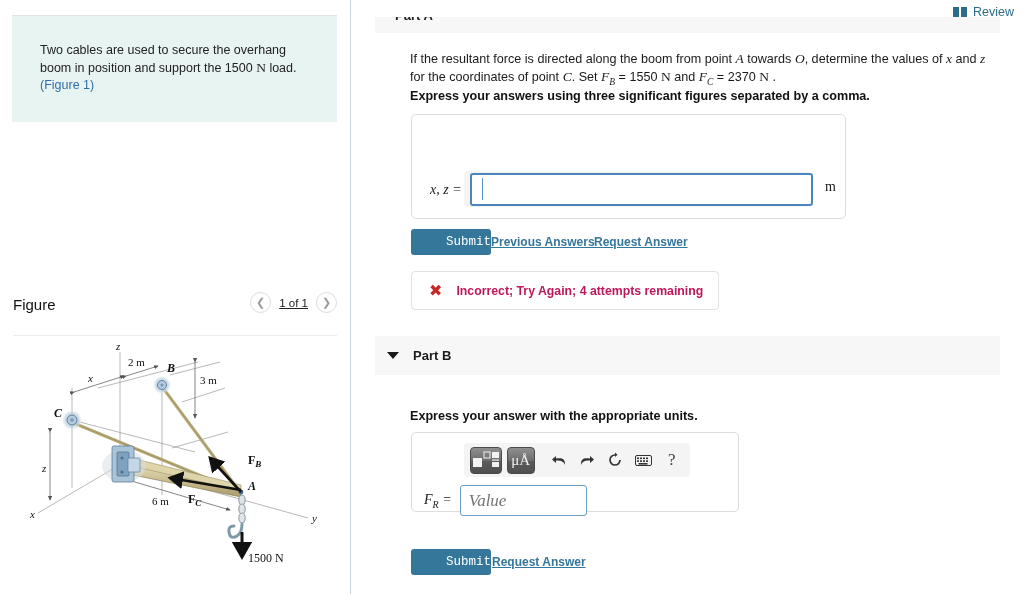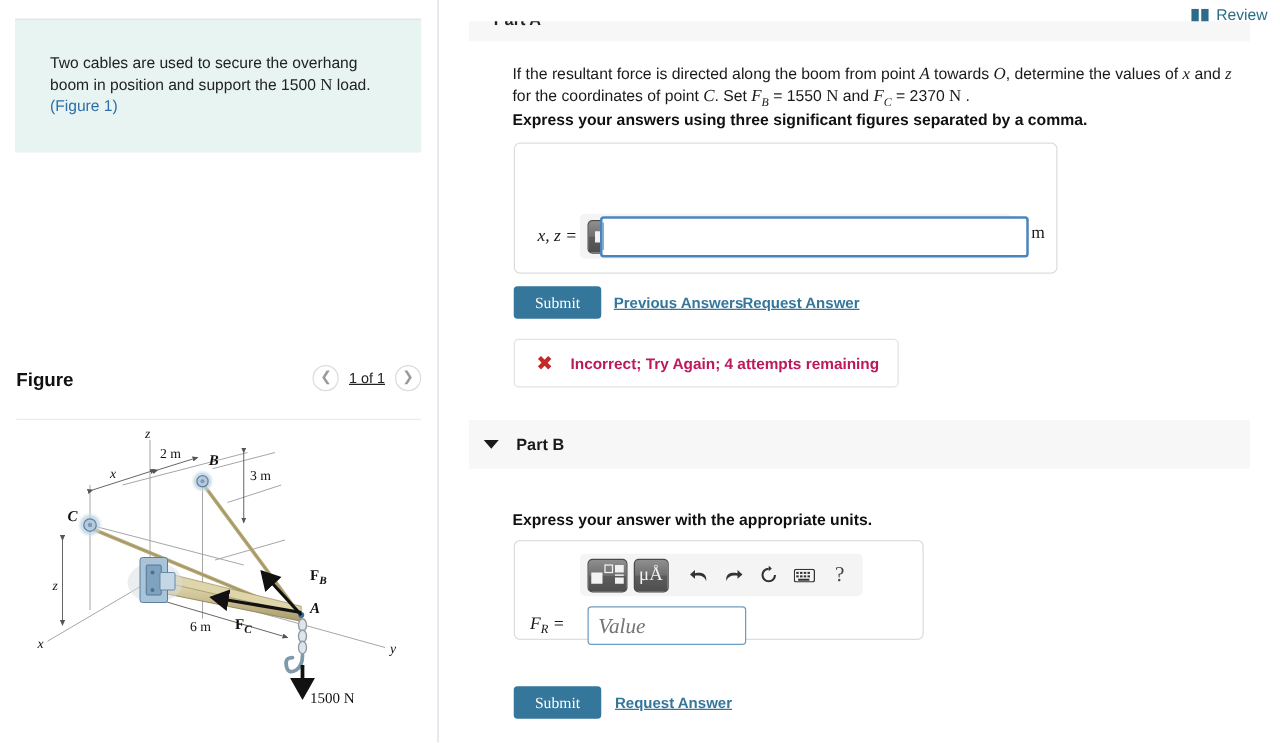--- a/index.html
+++ b/index.html
@@ -29,21 +29,21 @@
   .prompt-text {
     font-size: 12.5px; line-height: 17px; color: #222; margin: 16px;
   }
   .prompt-text .nunit { font-family: "Liberation Serif", serif; font-size:13.5px; }
   .figlink { color: #2f6fa8; text-decoration: none; }
 
   .figure-header {
     position: absolute; left: 13px; top: 296px; width: 324px; height: 38px;
   }
   .figure-title {
-    position: absolute; left: 0; top: 0; font-size: 15px; font-weight: bold; color: #111;
+    position: absolute; left: 0; top: 0; font-size: 15px; font-weight: normal; color: #111;
   }
   .fig-nav { position: absolute; right: 0; top: -4px; display:flex; align-items:center; gap:8px; }
   .navbtn {
     width: 21px; height: 21px; border-radius: 50%; border: 1px solid #dcdcdc;
     display:flex; align-items:center; justify-content:center; color:#9a9a9a;
     font-size: 11px; background:#fff; cursor:pointer; line-height:1;
   }
   .fig-count { font-size: 11.5px; color:#222;text-decoration:underline; }
   .figure-rule {
     position:absolute; left:13px; top:335px; width:324px; height:1px; background:#ececec;
@@ -127,37 +127,37 @@
   #ansrow-a { left: 18px; top: 58px; }
   #ansrow-b { left: 12px; top: 52px; }
   .ans-label {
     font-family:"Liberation Serif", serif; font-style: italic; font-size: 14px;
     color: #1a1a1a; margin-right: 8px; white-space: nowrap;
   }
   .ans-label sub { font-size: 10px; }
   .ans-input {
     border: 2px solid #5b93c4; border-radius: 3px; background:#fff;
     height: 33px; outline: none; padding: 0 8px;
-    font-family:"Liberation Serif", serif; font-size: 17px; font-style: italic; color:#9a9a9a;margin-left:10px;
+    font-family:"Liberation Serif", serif; font-size: 17px; font-style: italic; color:#9a9a9a;
   }
   #input-a { width: 343px; border-color:#4a86bd; color:#000; caret-color:#4a86bd; }
   #input-a-caret {
     position:absolute; left: 70px; top: 63px; width:1px; height:22px; background:#5b93c4;
   }
   .unit-m {
     position:absolute; left: 413px; top: 64px;
     font-family:"Liberation Serif", serif; font-size: 14px; color:#1a1a1a;
   }
   .ans-input.dual { width: 127px; border: 1px solid #6d9dc0; height: 31px; }
   #input-units { margin-left: 6px; }
 
   .btn-submit {
     position: absolute; background: #35769b; color:#fff; border:none; border-radius: 3px;
-    font-size: 12.5px; font-family:Liberation Serif, serif; cursor:pointer;
-    padding: 0; width: 70px; height: 26px; line-height: 26px; text-align:center;
+    font-size: 12.5px; font-family:Liberation Mono, monospace; cursor:pointer;
+    padding: 0; width: 80px; height: 26px; line-height: 26px; text-align:right;
   }
   .lnk {
     position:absolute; color:#35769b; font-size: 12px; text-decoration: underline;
     cursor:pointer; font-weight: bold;
   }
 
   #submit-a { left: 60px; top: 229px; }
   #prev-answers-a { left: 140px; top: 235px; }
   #req-answer-a { left: 243px; top: 235px; }
 

